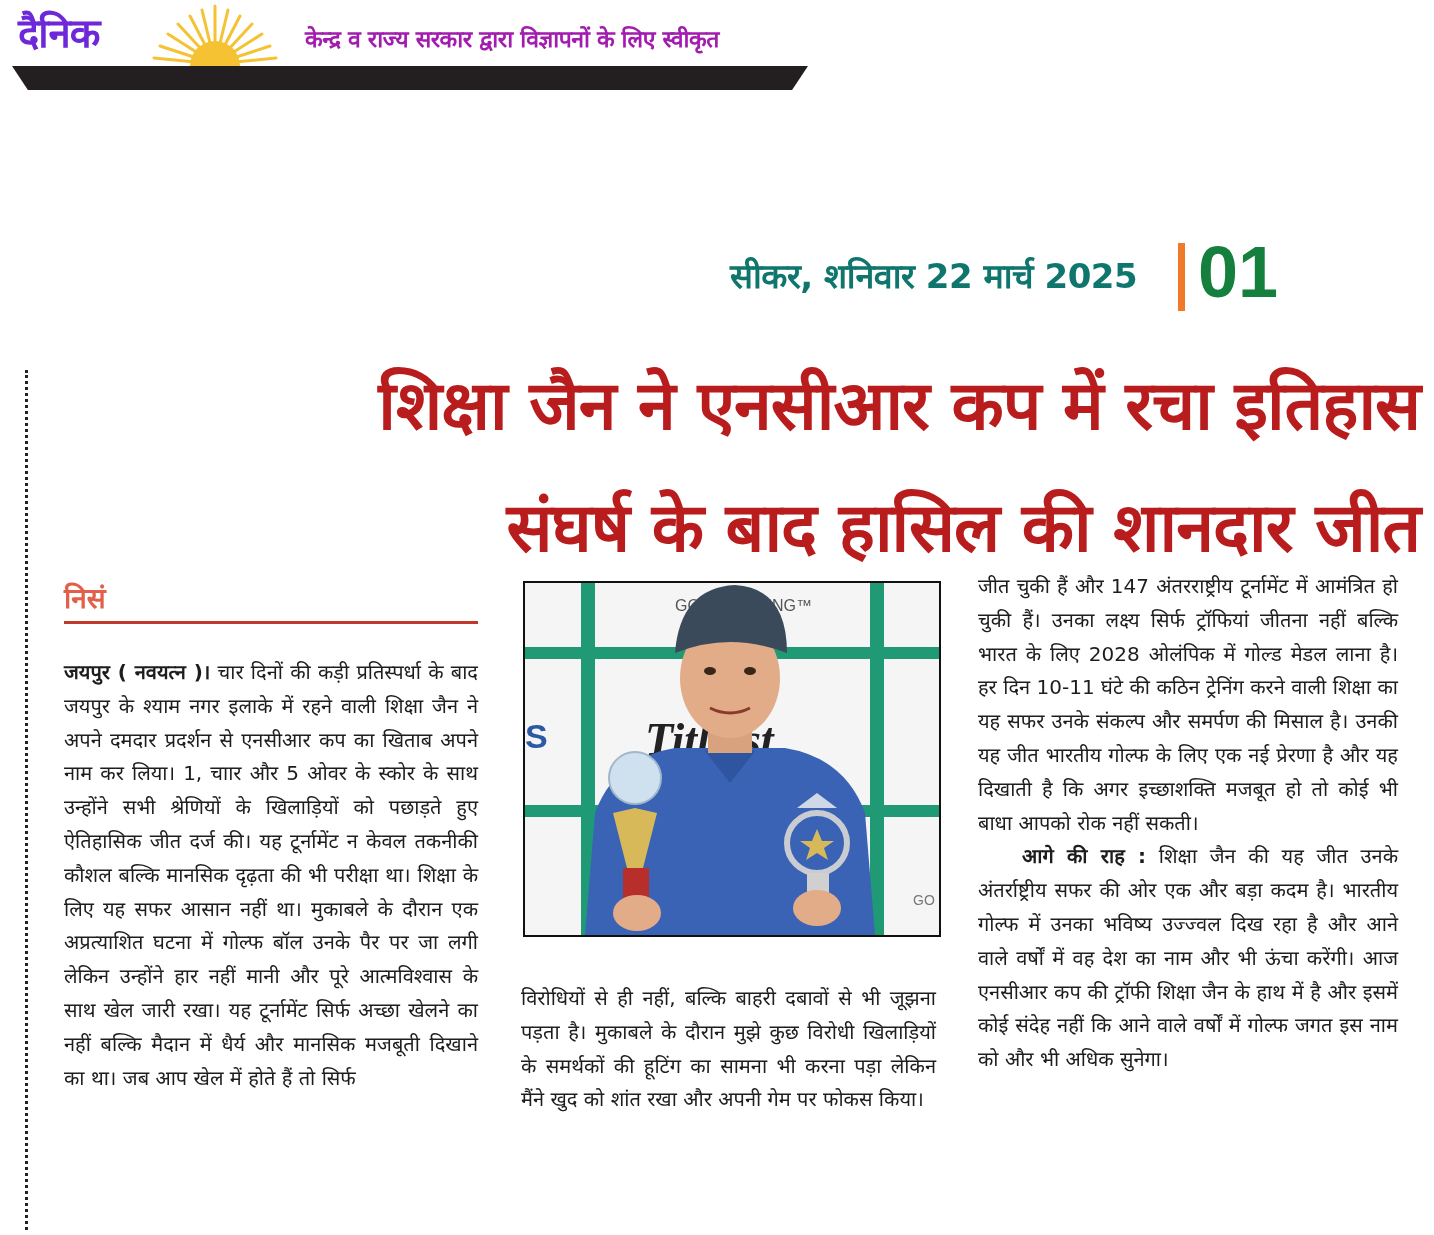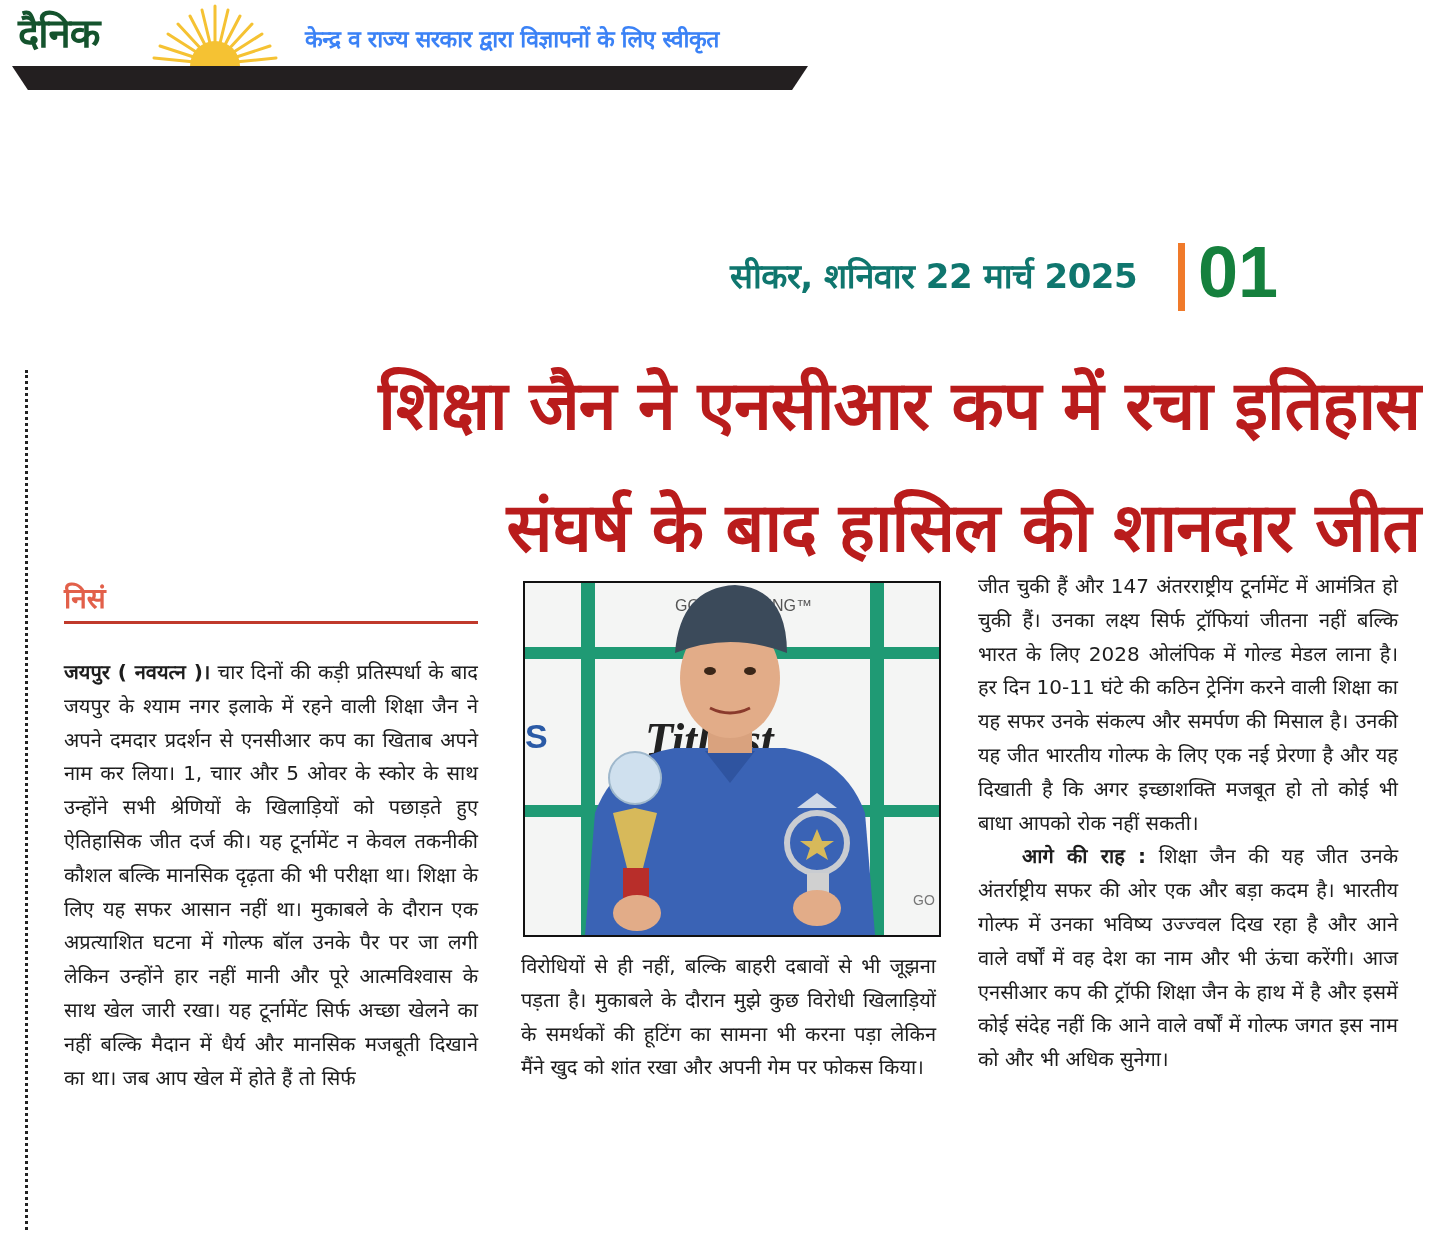--- a/index.html
+++ b/index.html
@@ -1,23 +1,23 @@
 <!DOCTYPE html>
 <html><head>
 <meta charset="utf-8">
 <style>
   html, body { margin:0; padding:0; background:#ffffff; }
   body { width:1434px; height:1235px; position:relative; overflow:hidden;
          font-family:"DejaVu Sans", sans-serif; color:#1a1a1a; }
 
   
   .masthead { position:absolute; left:0; top:0; width:820px; height:225px; }
-  .dainik { position:absolute; left:18px; top:4px; font-size:40px; font-weight:bold; color:#14532d; letter-spacing:-1px; }
+  .dainik { position:absolute; left:18px; top:4px; font-size:40px; font-weight:bold; color:#6d28d9; letter-spacing:-1px; }
   .sun { position:absolute; left:150px; top:2px; width:130px; height:64px; }
-  .tagline { position:absolute; left:305px; top:22px; font-size:23px; color:#3b82f6; font-weight:bold; letter-spacing:-0.5px; }
+  .tagline { position:absolute; left:305px; top:22px; font-size:23px; color:#a21caf; font-weight:bold; letter-spacing:-0.5px; }
   .bar { position:absolute; left:12px; top:66px; width:796px; height:24px; background:#231f20;
          clip-path:polygon(0 0,100% 0,98% 100%,2% 100%); }
   .brand { position:absolute; left:40px; top:52px; font-size:168px; font-weight:bold; color:#231f20;
            letter-spacing:-4px; line-height:1; white-space:nowrap; }
 
   
   .dateline { position:absolute; left:730px; top:252px; font-size:34px; font-weight:bold; color:#0f766e; letter-spacing:-0.5px; }
   .date-sep { position:absolute; left:1178px; top:243px; width:7px; height:68px; background:#f07a2a; }
   .page-no { position:absolute; left:1198px; top:236px; font-family:"Liberation Sans", sans-serif; font-size:72px; font-weight:bold; color:#15803d; line-height:1; }
 
@@ -27,21 +27,21 @@
   
   .headline { position:absolute; left:40px; width:1380px; text-align:right; font-weight:bold; color:#b91c1c;
               font-size:68px; line-height:1; letter-spacing:-1px; white-space:nowrap; }
   .headline.l1 { top:372px; }
   .headline.l2 { top:494px; }
 
   
   .col { position:absolute; font-size:20px; line-height:33.8px; color:#1d1d1d; text-align:justify; }
   .col p { margin:0; }
   .col1 { left:64px; top:648px; width:414px;margin-top:8px; }
-  .col2 { left:521px; top:950px; width:415px; }
+  .col2 { left:521px; top:982px; width:415px; }
   .col3 { left:978px; top:570px; width:420px; }
   .byline { position:absolute; left:64px; top:578px; font-size:28px; font-weight:bold; color:#e2604a; }
   .byline-rule { position:absolute; left:64px; top:621px; width:414px; height:3px; background:#c0392b; }
   .lead-bold { font-weight:bold; }
   .subhead { font-weight:bold; padding-left:44px; }
 
   
   .photo { position:absolute; left:523px; top:581px; width:414px; height:352px; border:2px solid #111; overflow:hidden;
            background:#f6f7f6; }
 </style>

